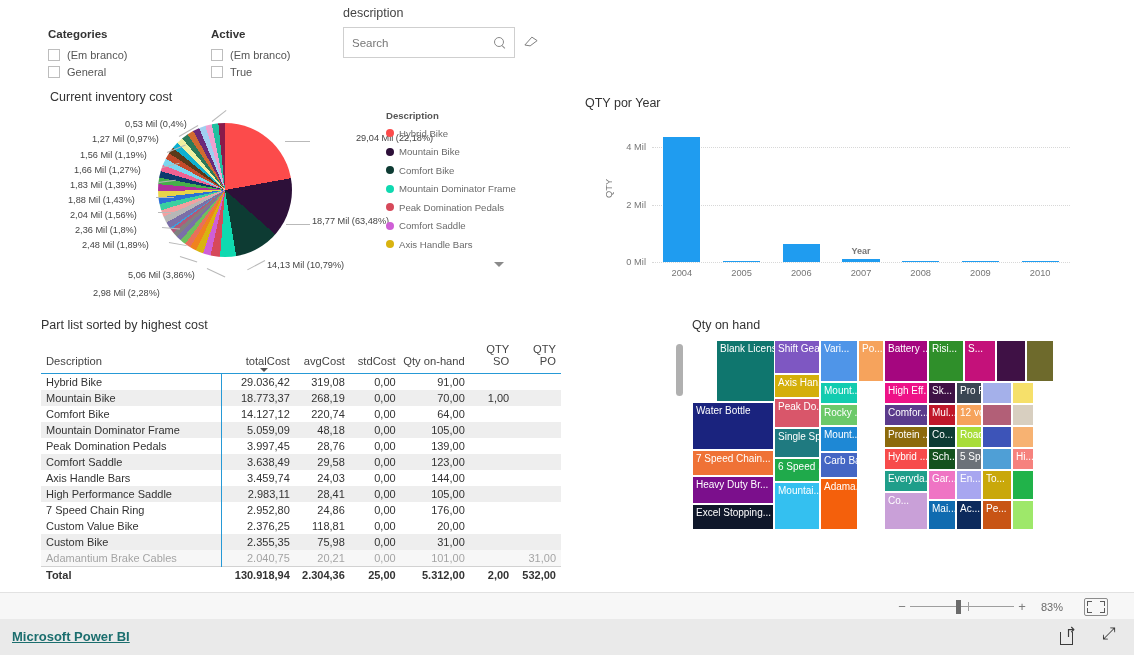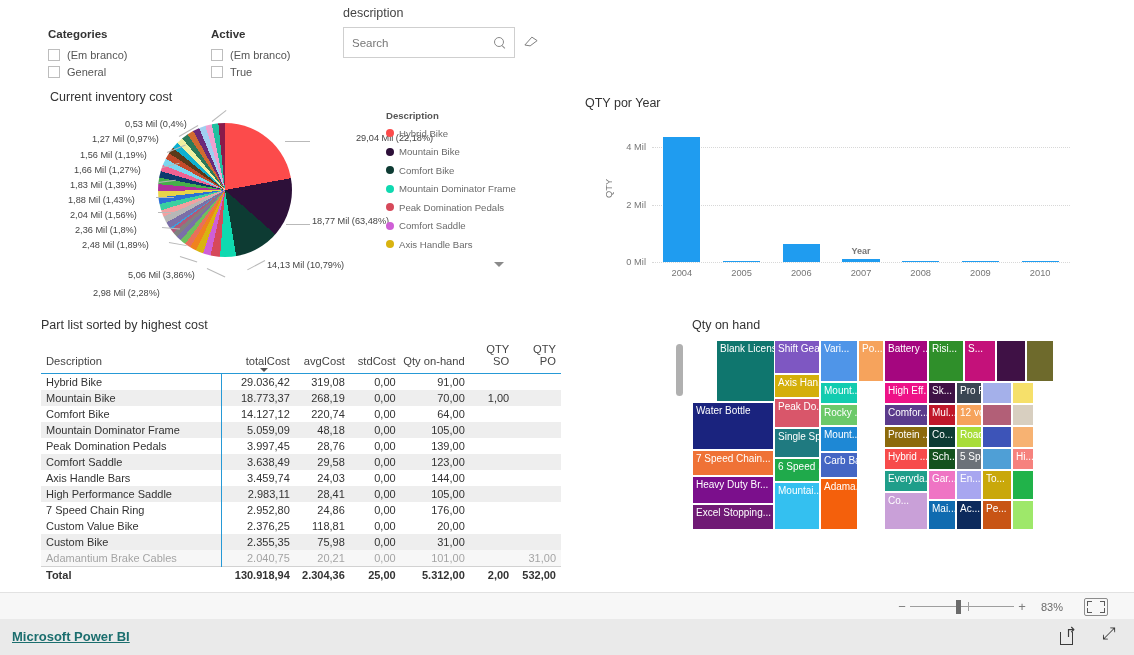--- a/index.html
+++ b/index.html
@@ -409,21 +409,21 @@
         </div>
         <div class="tile" style="left: 0px; top: 62px; width: 82px; height: 48px; background: rgb(26, 35, 126);">
           <span>Water Bottle</span>
         </div>
         <div class="tile" style="left: 0px; top: 110px; width: 82px; height: 26px; background: rgb(239, 114, 54);">
           <span>7 Speed Chain...</span>
         </div>
         <div class="tile" style="left: 0px; top: 136px; width: 82px; height: 28px; background: rgb(123, 15, 140);">
           <span>Heavy Duty Br...</span>
         </div>
-        <div class="tile" style="left: 0px; top: 164px; width: 82px; height: 26px; background: #701a75;">
+        <div class="tile" style="left: 0px; top: 164px; width: 82px; height: 26px; background: #0f172a;">
           <span>Excel Stopping...</span>
         </div>
         <div class="tile" style="left: 82px; top: 0px; width: 46px; height: 34px; background: rgb(126, 87, 194);">
           <span>Shift Gea...</span>
         </div>
         <div class="tile" style="left: 82px; top: 34px; width: 46px; height: 24px; background: rgb(212, 175, 10);">
           <span>Axis Han...</span>
         </div>
         <div class="tile" style="left: 82px; top: 58px; width: 46px; height: 30px; background: rgb(217, 86, 106);">
           <span>Peak Do...</span>

